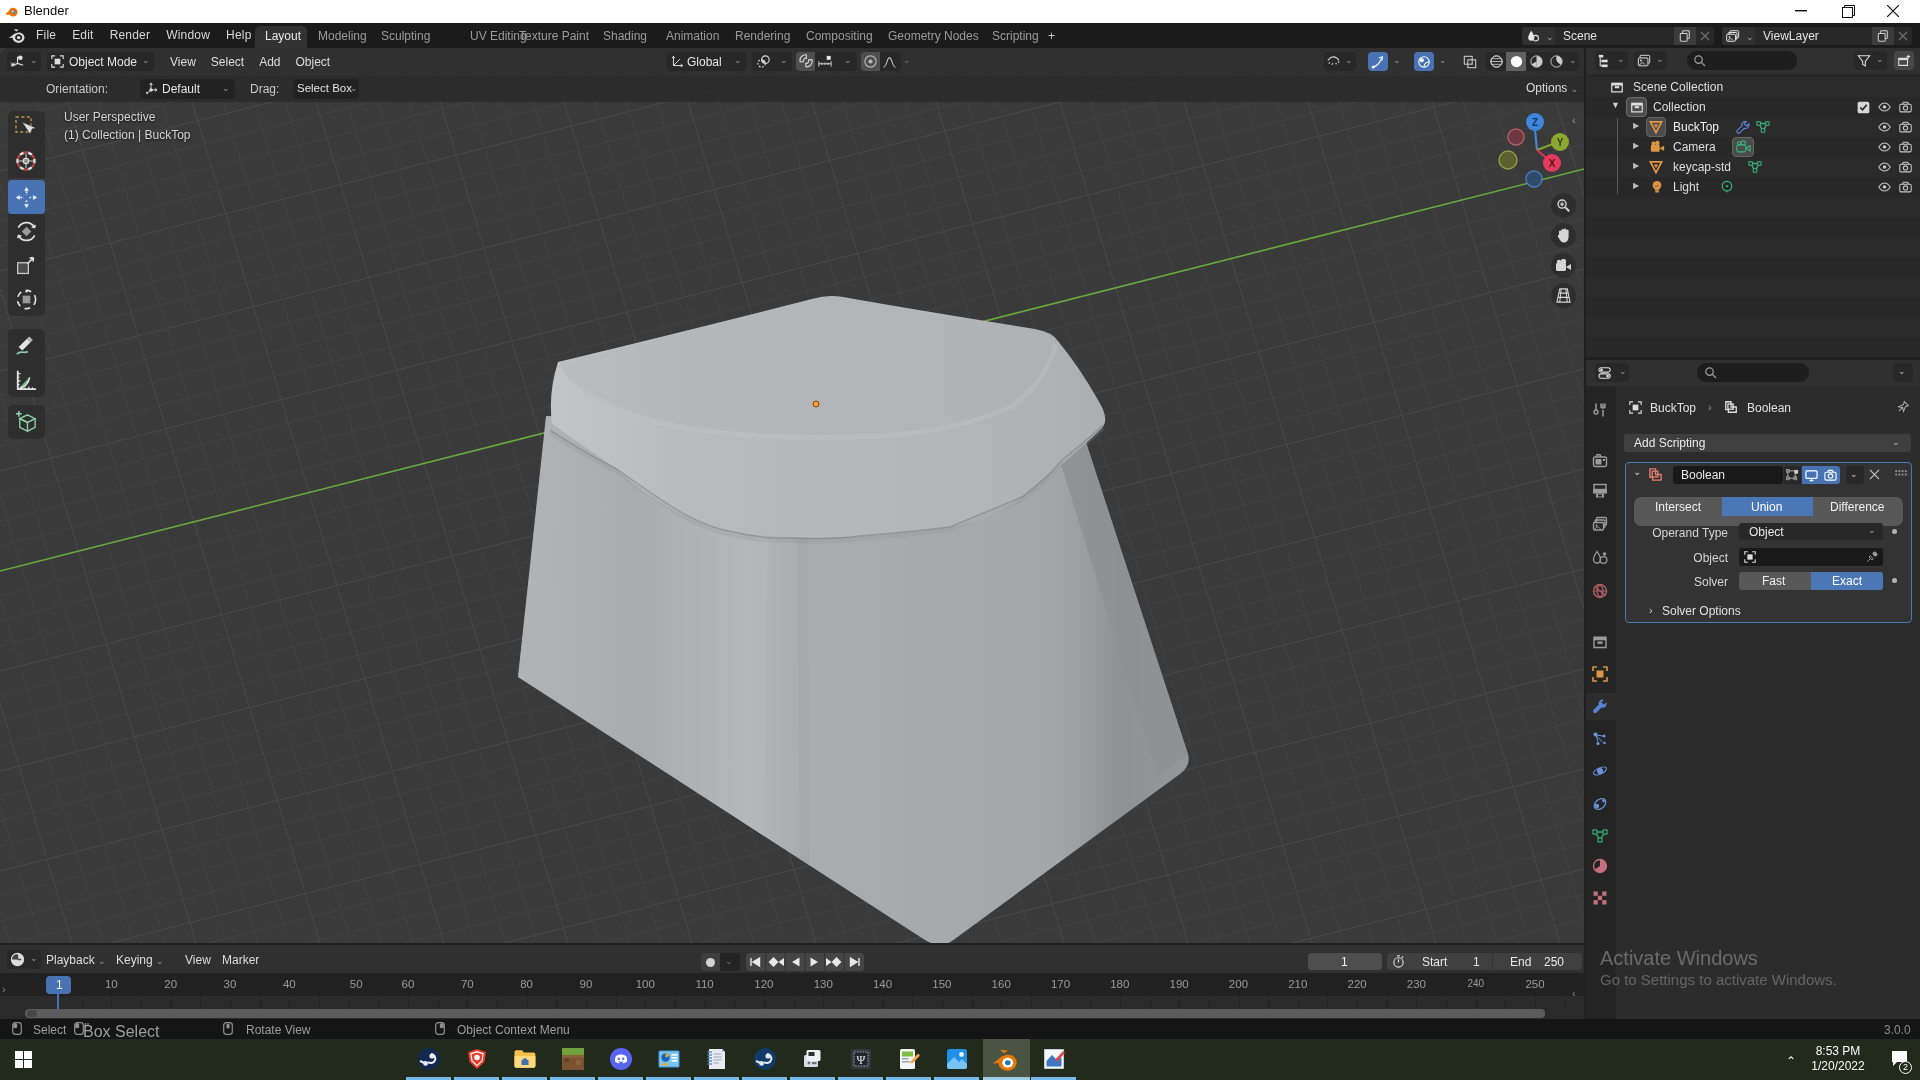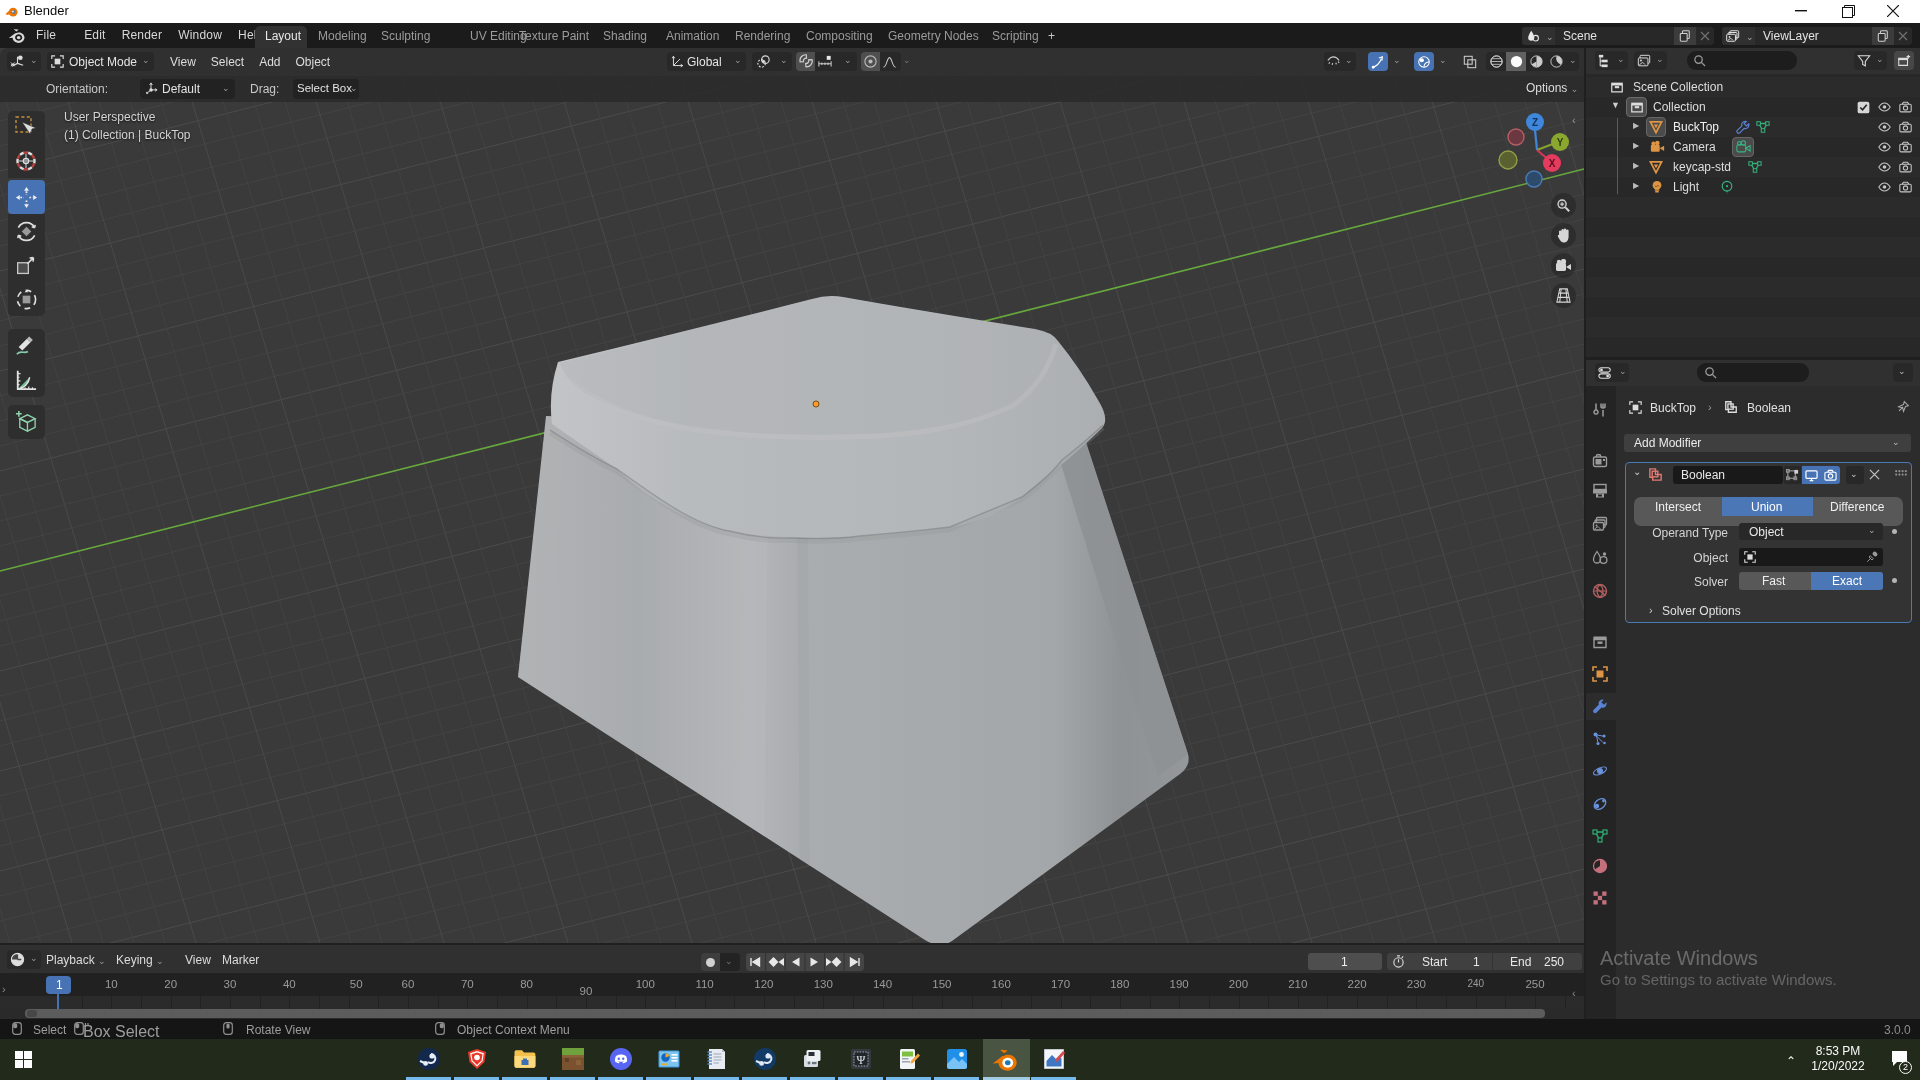--- a/index.html
+++ b/index.html
@@ -34,21 +34,21 @@
       <path d="M0 0 L12 12 M12 0 L0 12" stroke="#111" stroke-width="1.2"></path>
     </svg>
   </div>
 
   <div class="abs" style="left:0;top:23px;width:1920px;height:25px;background:#1b1b1b;">
     <svg class="abs" style="left:9px;top:5px" width="17" height="15" viewBox="0 0 64 52">
       <path fill="#d9d9d9" d="M23.2 17.1 L2 33.7 c-2.6 2-2.6 2.1 0.6 1.9 l11-0.7 c0 10.2 10 18.9 22.2 18.9 12.7 0 22.5-9.3 22.5-20.3 0-10.4-9.3-19.2-20.9-19.2 -4.2 0-8.6 1.2-11.3 2.8z M36.3 21.5 c7.4 0 13.5 5.6 13.5 12.3 0 6.8-6.1 12.3-13.5 12.3 -7.4 0-13.4-5.5-13.4-12.3 0-6.7 6-12.3 13.4-12.3z M36.3 27.7 c-3.9 0-7 2.8-7 6.1 0 3.4 3.1 6.2 7 6.2 3.9 0 7.1-2.8 7.1-6.2 0-3.3-3.2-6.1-7.1-6.1z"></path>
       <path fill="#d9d9d9" d="M21 2 c-3 0-3.2 0.3-1 2.2 l7.5 6.4 5.9-4.6 c3-2.3 2.9-2.4-0.8-2.8z"></path>
     </svg>
     <div class="abs txt" style="left:36px;top:5px;font-size:12px;color:#d8d8d8;letter-spacing:0.2px;">
-      <span style="margin-right:28px;">File</span><span style="margin-right:16px;">Edit</span><span style="margin-right:16px;">Render</span><span style="margin-right:16px;">Window</span><span>Help</span>
+      <span style="margin-right:16px;">File</span><span style="margin-right:16px;">Edit</span><span style="margin-right:16px;">Render</span><span style="margin-right:16px;">Window</span><span>Help</span>
     </div>
 
     <div class="abs" style="left:255px;top:3px;width:52px;height:22px;background:#323232;border-radius:5px 5px 0 0;"></div>
     <div class="abs txt" style="left:0;top:6px;font-size:12px;color:#9b9b9b;">
       <span style="position:absolute;left:265px;color:#e8e8e8;">Layout</span>
       <span style="position:absolute;left:318px;">Modeling</span>
       <span style="position:absolute;left:381px;">Sculpting</span>
       <span style="position:absolute;left:426px;margin-left:44px;">UV Editing</span>
       <span style="position:absolute;left:519px;">Texture Paint</span>
       <span style="position:absolute;left:603px;">Shading</span>
@@ -658,21 +658,21 @@
       </div>
     <div class="abs" id="rulernums">
         <div class="abs txt" style="left:97.388px;top:33px;width:28px;text-align:center;font-size:11.5px;color:#9a9a9a;">10</div>
         <div class="abs txt" style="left:156.70800000000003px;top:33px;width:28px;text-align:center;font-size:11.5px;color:#9a9a9a;">20</div>
         <div class="abs txt" style="left:216.02800000000002px;top:33px;width:28px;text-align:center;font-size:11.5px;color:#9a9a9a;">30</div>
         <div class="abs txt" style="left:275.348px;top:33px;width:28px;text-align:center;font-size:11.5px;color:#9a9a9a;">40</div>
         <div class="abs txt" style="left:334.668px;top:33px;width:28px;text-align:right;font-size:11.5px;color:#9a9a9a;">50</div>
         <div class="abs txt" style="left:393.988px;top:33px;width:28px;text-align:center;font-size:11.5px;color:#9a9a9a;">60</div>
         <div class="abs txt" style="left:453.30800000000005px;top:33px;width:28px;text-align:center;font-size:11.5px;color:#9a9a9a;">70</div>
         <div class="abs txt" style="left:512.628px;top:33px;width:28px;text-align:center;font-size:11.5px;color:#9a9a9a;">80</div>
-        <div class="abs txt" style="left:571.948px;top:33px;width:28px;text-align:center;font-size:11.5px;color:#9a9a9a;margin-top:7px;">90</div>
+        <div class="abs txt" style="left:571.948px;top:33px;width:28px;text-align:center;font-size:11.5px;color:#9a9a9a;">90</div>
         <div class="abs txt" style="left:631.268px;top:33px;width:28px;text-align:center;font-size:11.5px;color:#9a9a9a;">100</div>
         <div class="abs txt" style="left:690.5880000000001px;top:33px;width:28px;text-align:center;font-size:11.5px;color:#9a9a9a;">110</div>
         <div class="abs txt" style="left:749.908px;top:33px;width:28px;text-align:center;font-size:11.5px;color:#9a9a9a;">120</div>
         <div class="abs txt" style="left:809.2280000000001px;top:33px;width:28px;text-align:center;font-size:11.5px;color:#9a9a9a;">130</div>
         <div class="abs txt" style="left:868.548px;top:33px;width:28px;text-align:center;font-size:11.5px;color:#9a9a9a;">140</div>
         <div class="abs txt" style="left:927.868px;top:33px;width:28px;text-align:center;font-size:11.5px;color:#9a9a9a;">150</div>
         <div class="abs txt" style="left:987.1880000000001px;top:33px;width:28px;text-align:center;font-size:11.5px;color:#9a9a9a;">160</div>
         <div class="abs txt" style="left:1046.508px;top:33px;width:28px;text-align:center;font-size:11.5px;color:#9a9a9a;">170</div>
         <div class="abs txt" style="left:1105.828px;top:33px;width:28px;text-align:center;font-size:11.5px;color:#9a9a9a;">180</div>
         <div class="abs txt" style="left:1165.1480000000001px;top:33px;width:28px;text-align:center;font-size:11.5px;color:#9a9a9a;">190</div>
@@ -1008,21 +1008,21 @@
       <svg class="abs" style="left:140px;top:40px" width="14" height="14" viewBox="0 0 16 16">
         <path d="M2 2 L8 2 L8 8 L14 8 L14 14 L5 14 L5 11 L2 11 Z" fill="none" stroke="#ddd" stroke-width="1.5"></path>
         <rect x="4.5" y="4.5" width="6" height="6" fill="none" stroke="#ddd" stroke-width="1.5"></rect>
       </svg>
       <span class="abs txt" style="left:163px;top:41px;font-size:12px;color:#e0e0e0;">Boolean</span>
       <svg class="abs" style="left:313px;top:40px" width="13" height="13" viewBox="0 0 16 16">
         <path d="M9 2 L14 7 L10.5 8 L8 14 L7 9.5 L2 8.5 L8 5.5 Z M7.5 8.5 L2.5 13.5" fill="none" stroke="#aaa" stroke-width="1.3"></path>
       </svg>
 
       <div class="abs" style="left:40px;top:74px;width:287px;height:18px;background:#3f3f3f;border-radius:3px;">
-        <span class="abs txt" style="left:10px;top:2px;font-size:12px;color:#ececec;">Add Modifier</span>
+        <span class="abs txt" style="left:10px;top:2px;font-size:12px;color:#ececec;">Add Scripting</span>
         <span class="abs" style="left:268px;top:3px;font-size:9px;color:#bbb;">⌄</span>
       </div>
 
       <div class="abs" style="left:41px;top:102px;width:287px;height:161px;background:#333333;border:1px solid #4a7ab5;border-radius:4px;">
         <span class="abs" style="left:7px;top:3px;font-size:10px;color:#ccc;">⌄</span>
         <svg class="abs" style="left:22px;top:4px" width="15" height="15" viewBox="0 0 16 16">
           <path d="M2 2 L8 2 L8 8 L14 8 L14 14 L5 14 L5 11 L2 11 Z" fill="none" stroke="#e07a72" stroke-width="1.5"></path>
           <rect x="4.5" y="4.5" width="6" height="6" fill="none" stroke="#e07a72" stroke-width="1.5"></rect>
         </svg>
         <div class="abs" style="left:47px;top:3px;width:110px;height:18px;background:#191919;border-radius:3px;">

